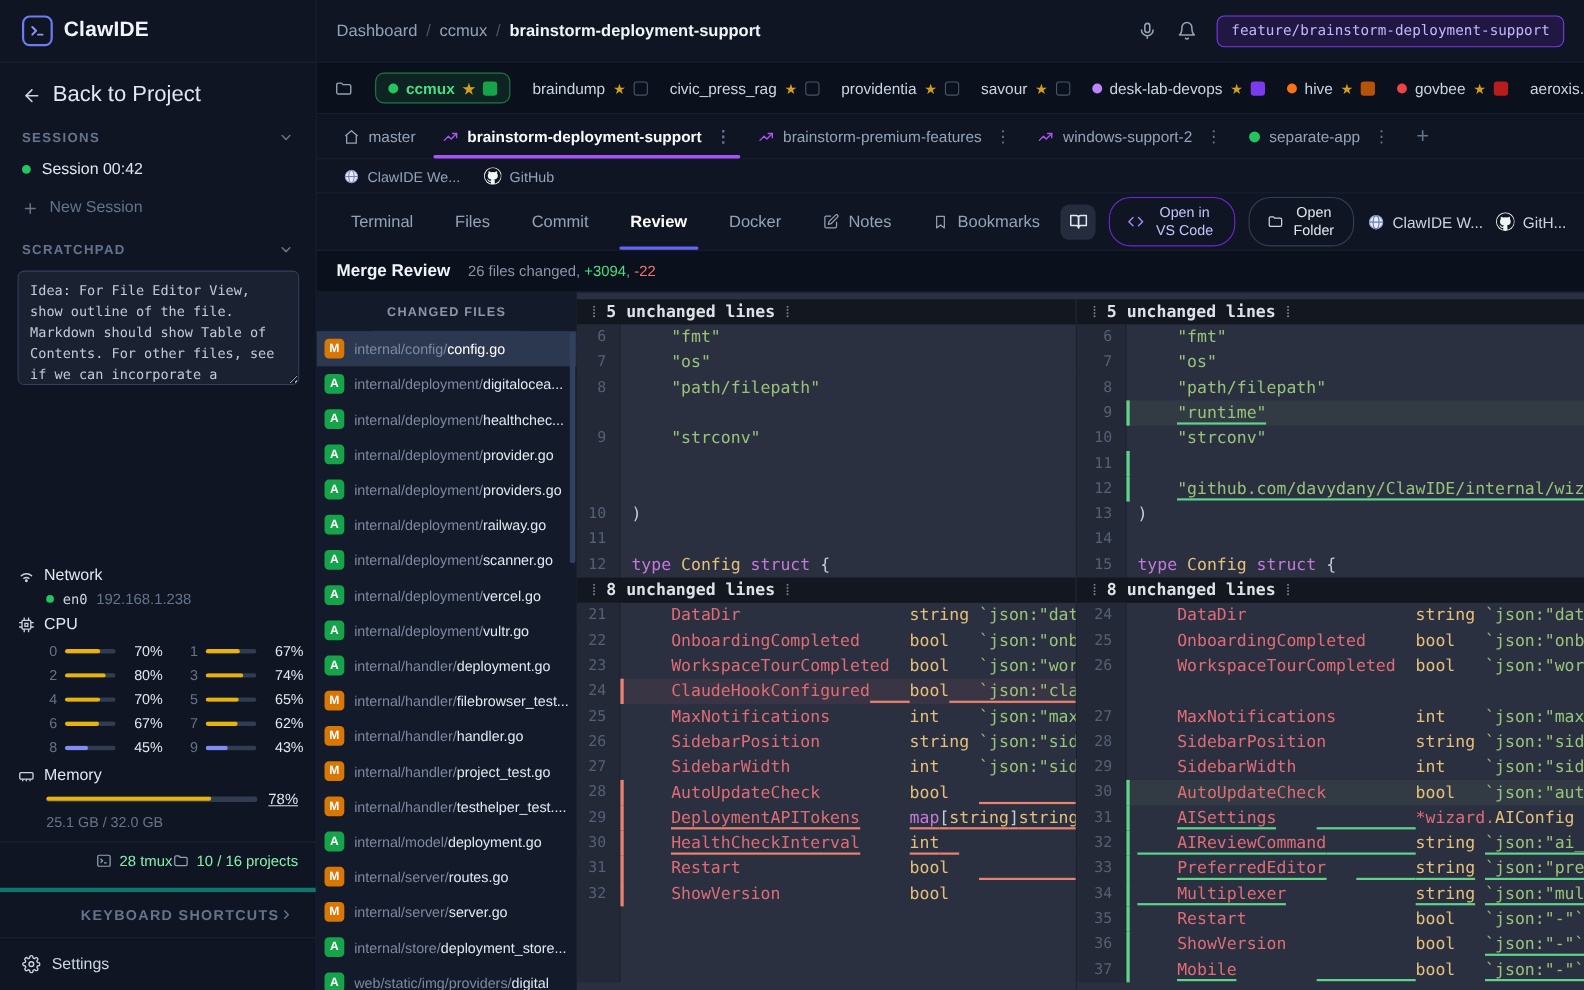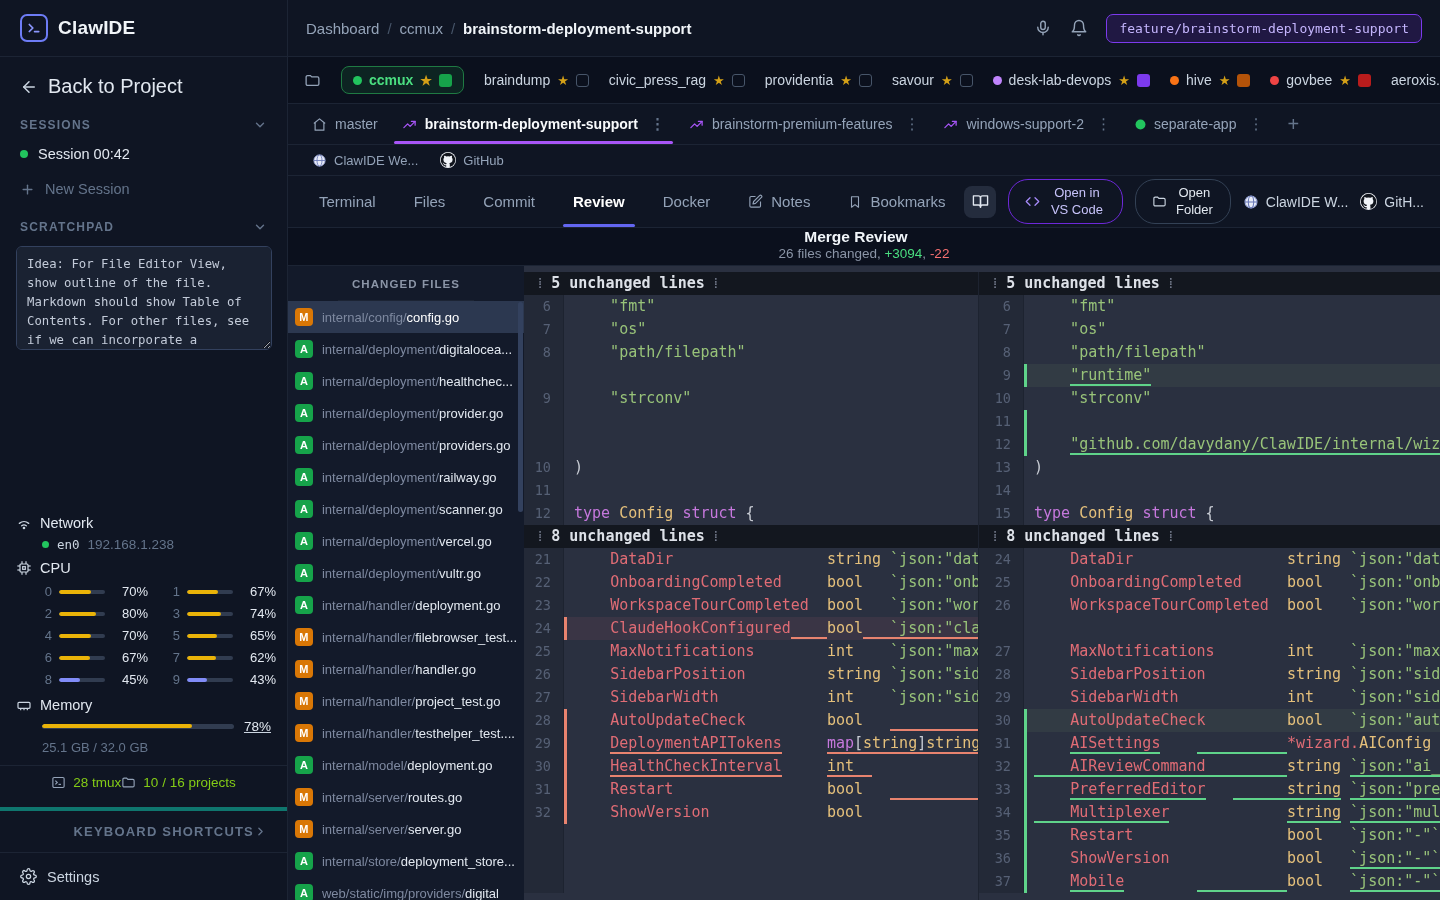--- a/index.html
+++ b/index.html
@@ -29,21 +29,21 @@
   .cpu-grid{display:grid;grid-template-columns:1fr 1fr;column-gap:22px;row-gap:7px;padding:2px 2px 4px 26px;}
   .core{display:flex;align-items:center;gap:7px;font-size:13px;}
   .core .cn{width:10px;text-align:right;color:#64748b;}
   .bar-track{width:46px;height:4px;border-radius:2px;background:#313c50;overflow:hidden;}
   .bar-fill{height:4px;border-radius:2px;}
   .core .cp{width:36px;text-align:right;color:#e2e8f0;font-size:13px;}
   .mem-row{display:flex;align-items:center;gap:10px;padding-left:26px;margin-top:4px;text-decoration:underline;}
   .mem-track{flex:1;height:5px;border-radius:3px;background:#313c50;overflow:hidden;}
   .mem-pct{color:#e2e8f0;font-size:13.5px;}
   .mem-sub{padding-left:26px;color:#64748b;font-size:13px;margin:6px 0 10px;}
-  .tmux-row{display:flex;justify-content:center;border-top:1px solid #1c2434;padding:9px 16px;color:#84cc16;font-size:13.5px;}
+  .tmux-row{display:flex;justify-content:flex-end;border-top:1px solid #1c2434;padding:9px 16px;color:#86efac;font-size:13.5px;}
   .tmux-row .half{display:flex;align-items:center;gap:7px;}
   .kbd-row{display:flex;align-items:center;justify-content:flex-end;border-top:4px solid #0f766e;border-bottom:1px solid #1c2434;
     padding:13px 20px;color:#64748b;font-size:13px;font-weight:bold;letter-spacing:1.2px;cursor:pointer;margin-top:8px;}
   .settings-row{display:flex;align-items:center;gap:10px;padding:15px 20px;color:#cbd5e1;font-size:14.5px;cursor:pointer;}
 
   
   .main{flex:1;display:flex;flex-direction:column;min-width:0;}
   .topbar{height:57px;display:flex;align-items:center;padding:0 18px;border-bottom:1px solid #1c2434;background:#0f1523;}
   .crumb{display:flex;align-items:center;gap:8px;font-size:15px;color:#94a3b8;}
   .crumb .sep{color:#475569;}
@@ -79,21 +79,21 @@
   .mtab.active .underline{position:absolute;left:0;right:0;bottom:0;height:3px;background:#6366f1;border-radius:2px;}
   .mt-actions{margin-left:auto;display:flex;align-items:center;gap:12px;padding-right:4px;}
   .book-btn{width:36px;height:32px;background:#242c3d;border-radius:8px;display:flex;align-items:center;justify-content:center;
     color:#e2e8f0;cursor:pointer;}
   .pill-btn{border-radius:20px;padding:5px 16px;font-size:13px;text-align:center;line-height:1.25;cursor:pointer;
     display:flex;align-items:center;gap:8px;}
   .pill-vscode{border:1px solid #6d28d9;color:#c7c3fa;}
   .pill-folder{border:1px solid #334155;color:#e2e8f0;}
   .mt-link{display:flex;align-items:center;gap:7px;font-size:14px;color:#cbd5e1;cursor:pointer;white-space:nowrap;}
 
-  .mergebar{height:38px;background:#0b101d;display:flex;align-items:center;padding:0 18px;border-bottom:1px solid #1c2434;flex-direction:column;}
+  .mergebar{height:38px;background:#0b101d;display:flex;align-items:center;padding:0 18px;border-bottom:1px solid #1c2434;}
   .merge-title{color:#f1f5f9;font-weight:bold;font-size:15.5px;margin-right:16px;}
   .merge-stats{color:#8b95a7;font-size:13.5px;}
   .add-count{color:#4ade80;}
   .del-count{color:#f87171;}
   .merge-actions{margin-left:auto;display:flex;gap:10px;}
   .m-btn{border-radius:6px;font-size:13.5px;padding:5px 14px;cursor:pointer;background:transparent;}
   .m-ai{border:1px solid #9333ea;color:#c084fc;}
   .m-quick{border:1px solid #475569;color:#cbd5e1;}
   .m-now{border:1px solid #16a34a;color:#4ade80;}
 

